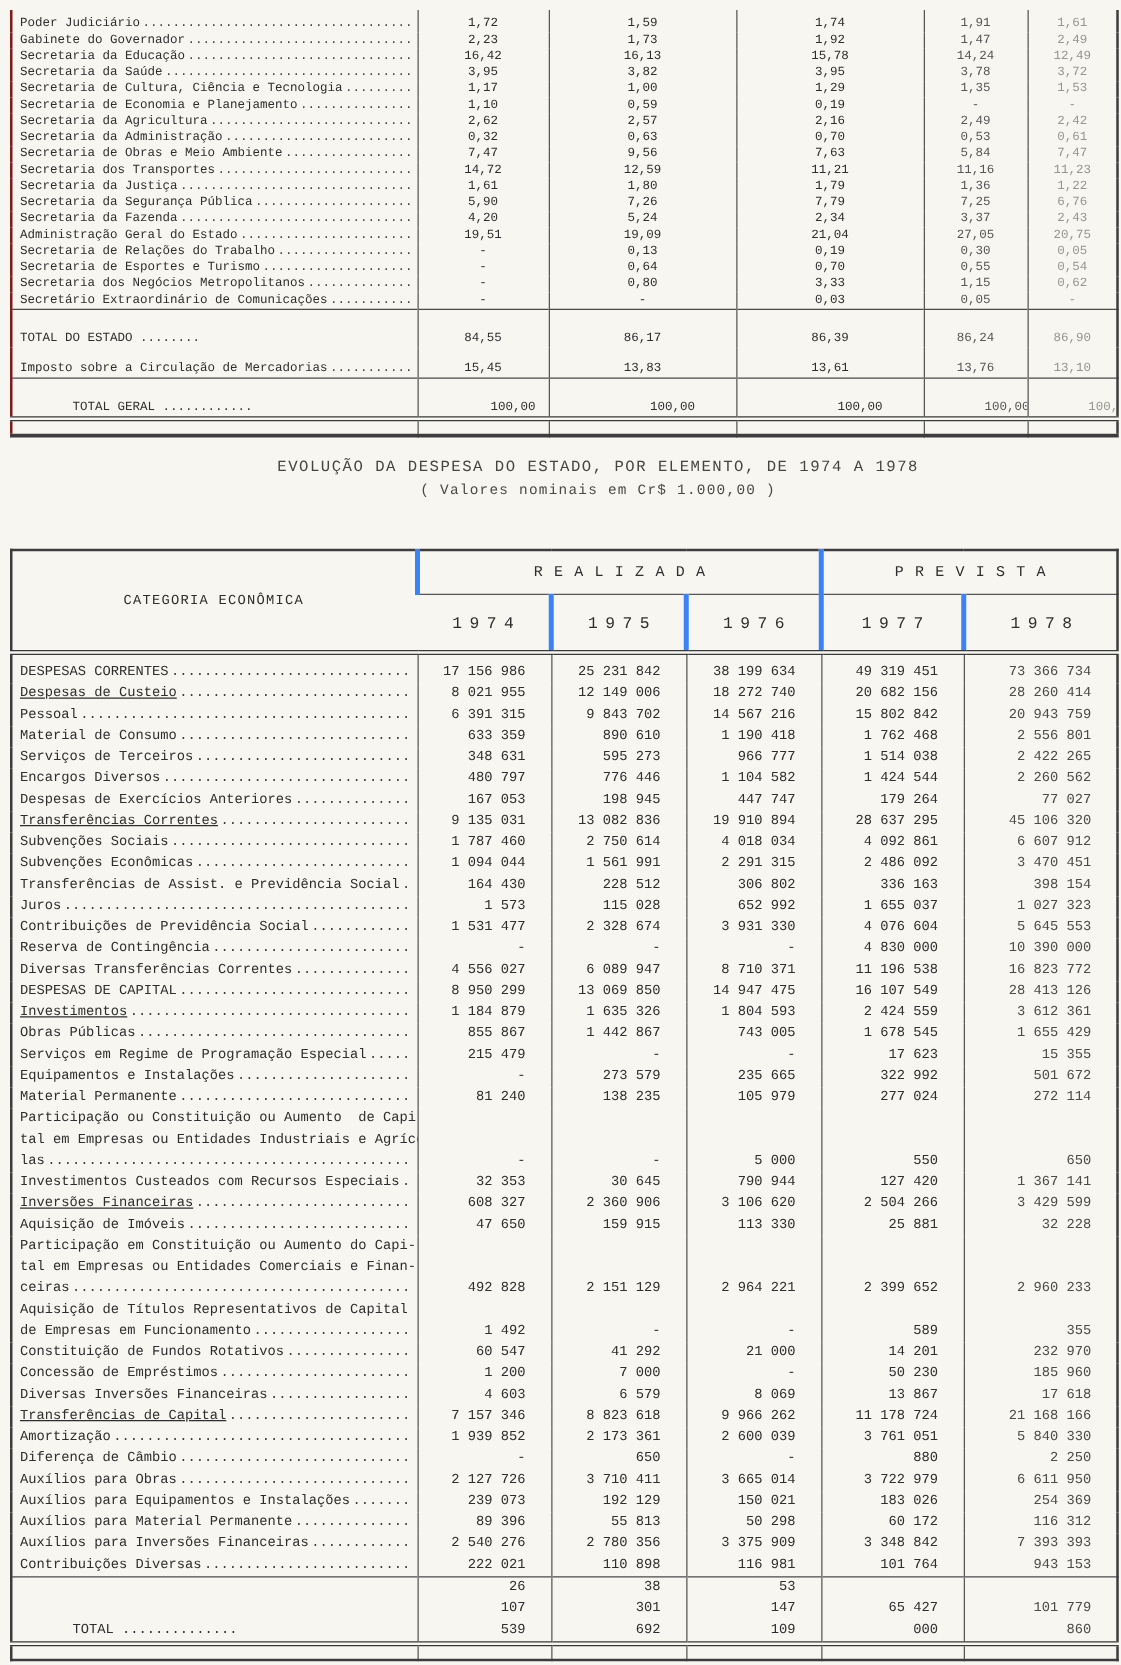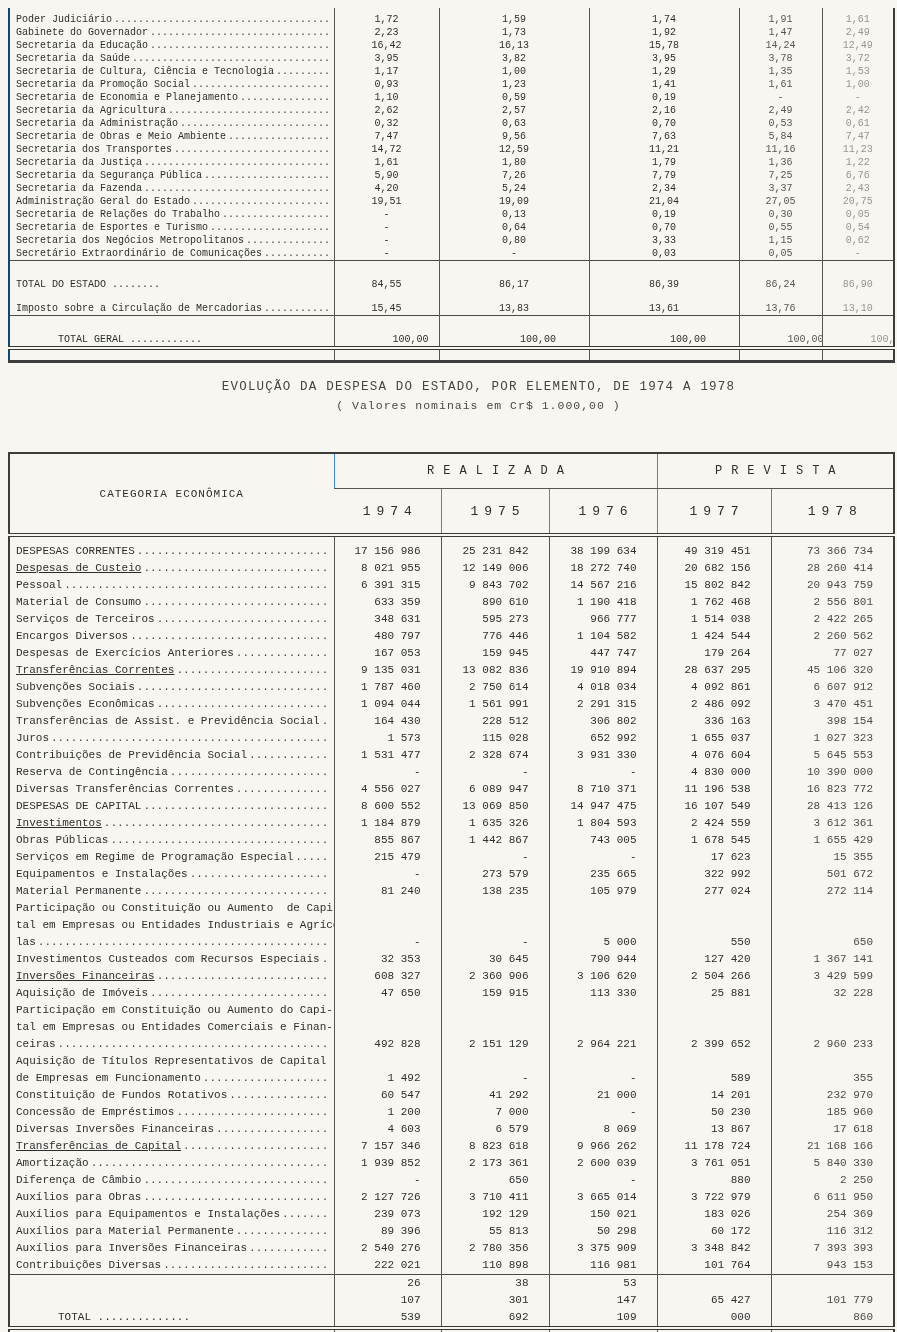--- a/index.html
+++ b/index.html
@@ -9,35 +9,35 @@
     padding:8px 4px 0 8px;
     font-family:"Liberation Mono","DejaVu Sans Mono",monospace;
     color:#2e2e2e;
     overflow:hidden;
     position:relative;
   }
   table{border-collapse:collapse;table-layout:fixed;width:885px;}
   td,th{padding:0;vertical-align:bottom;overflow:hidden;}
 
   
-  .t1{border-left:2px solid #0c4a6e;border-right:2px solid #3d3d3d;border-bottom:3px solid #3d3d3d;}
+  .t1{border-left:2px solid #7f1d1d;border-right:2px solid #3d3d3d;border-bottom:3px solid #3d3d3d;}
   .t1 td{font-size:10px;line-height:13px;}
   .t1 tbody tr:first-child td{padding-top:5px;}
   .t1 .v{text-align:center;border-left:1px solid #565656;}
   .t1 .v:nth-child(5){color:#565656;}
   .t1 .v:nth-child(6){color:#979590;}
 
   
   .t2{border:2px solid #3d3d3d;margin-top:40px;}
   .t2 td{font-size:11px;line-height:17px;}
   .t2 .v{text-align:right;padding-right:20px;border-left:1px solid #565656;}
   .t2 .v:nth-child(6){color:#4b4b48;}
   .t2 tbody tr.first td{padding-top:6px;}
 
-  .t2 thead th{vertical-align:middle;font-weight:normal;border-left:1px solid #3b82f6;}
+  .t2 thead th{vertical-align:middle;font-weight:normal;border-left:4px solid #3b82f6;}
   .t2 thead th:first-child{border-left:none;}
   th.cat{font-size:11px;letter-spacing:1px;border-bottom:4px double #3a3a3a;}
   th.grp{height:34px;font-size:12px;letter-spacing:9px;text-indent:9px;border-bottom:1px solid #565656;}
   .t2 .years th{height:44px;font-size:13px;letter-spacing:6px;text-indent:6px;border-bottom:4px double #3a3a3a;}
 
   
   .lbl-cell{padding-left:6px;padding-right:2px;}
   .lbl{display:flex;align-items:baseline;}
   .tx{white-space:pre;}
   .u .tx{text-decoration:underline;}
@@ -136,33 +136,20 @@
             <div class="lbl">
               <span class="tx">Secretaria de Cultura, Ciência e Tecnologia</span>
               <span class="dots"></span>
             </div>
           </td>
           <td class="v">1,17</td>
           <td class="v">1,00</td>
           <td class="v">1,29</td>
           <td class="v">1,35</td>
           <td class="v">1,53</td>
-        </tr>
-        <tr>
-          <td class="lbl-cell">
-            <div class="lbl">
-              <span class="tx">Secretaria da Promoção Social</span>
-              <span class="dots"></span>
-            </div>
-          </td>
-          <td class="v">0,93</td>
-          <td class="v">1,23</td>
-          <td class="v">1,41</td>
-          <td class="v">1,61</td>
-          <td class="v">1,00</td>
         </tr>
         <tr>
           <td class="lbl-cell">
             <div class="lbl">
               <span class="tx">Secretaria de Economia e Planejamento</span>
               <span class="dots"></span>
             </div>
           </td>
           <td class="v">1,10</td>
           <td class="v">0,59</td>
@@ -484,21 +471,21 @@
           <td class="v">2 260 562</td>
         </tr>
         <tr>
           <td class="lbl-cell">
             <div class="lbl">
               <span class="tx">Despesas de Exercícios Anteriores</span>
               <span class="dots"></span>
             </div>
           </td>
           <td class="v">167 053</td>
-          <td class="v">159 945</td>
+          <td class="v">198 945</td>
           <td class="v">447 747</td>
           <td class="v">179 264</td>
           <td class="v">77 027</td>
         </tr>
         <tr class="u">
           <td class="lbl-cell">
             <div class="lbl">
               <span class="tx">Transferências Correntes</span>
               <span class="dots"></span>
             </div>
@@ -600,21 +587,21 @@
           <td class="v">11 196 538</td>
           <td class="v">16 823 772</td>
         </tr>
         <tr>
           <td class="lbl-cell">
             <div class="lbl">
               <span class="tx">DESPESAS DE CAPITAL</span>
               <span class="dots"></span>
             </div>
           </td>
-          <td class="v">8 600 552</td>
+          <td class="v">8 950 299</td>
           <td class="v">13 069 850</td>
           <td class="v">14 947 475</td>
           <td class="v">16 107 549</td>
           <td class="v">28 413 126</td>
         </tr>
         <tr class="u">
           <td class="lbl-cell">
             <div class="lbl">
               <span class="tx">Investimentos</span>
               <span class="dots"></span>

